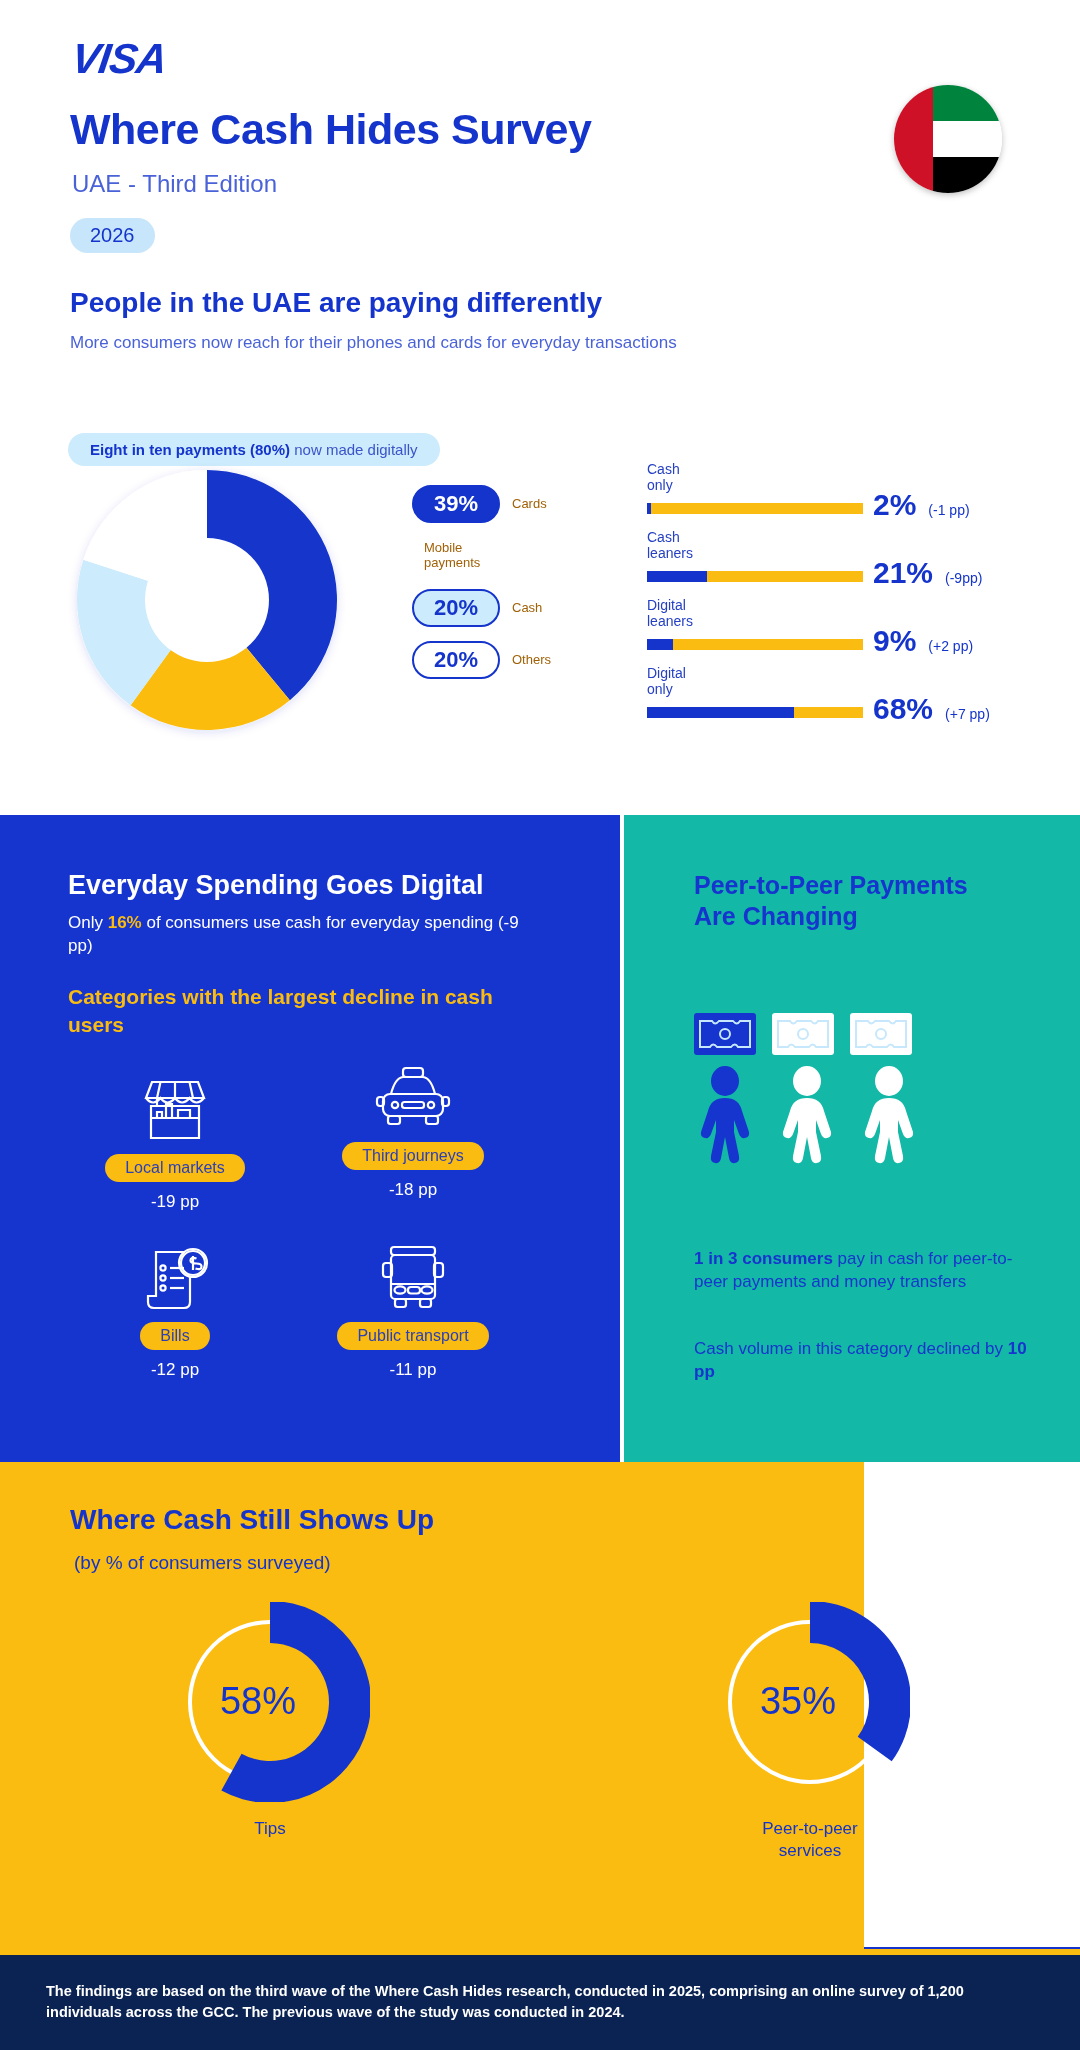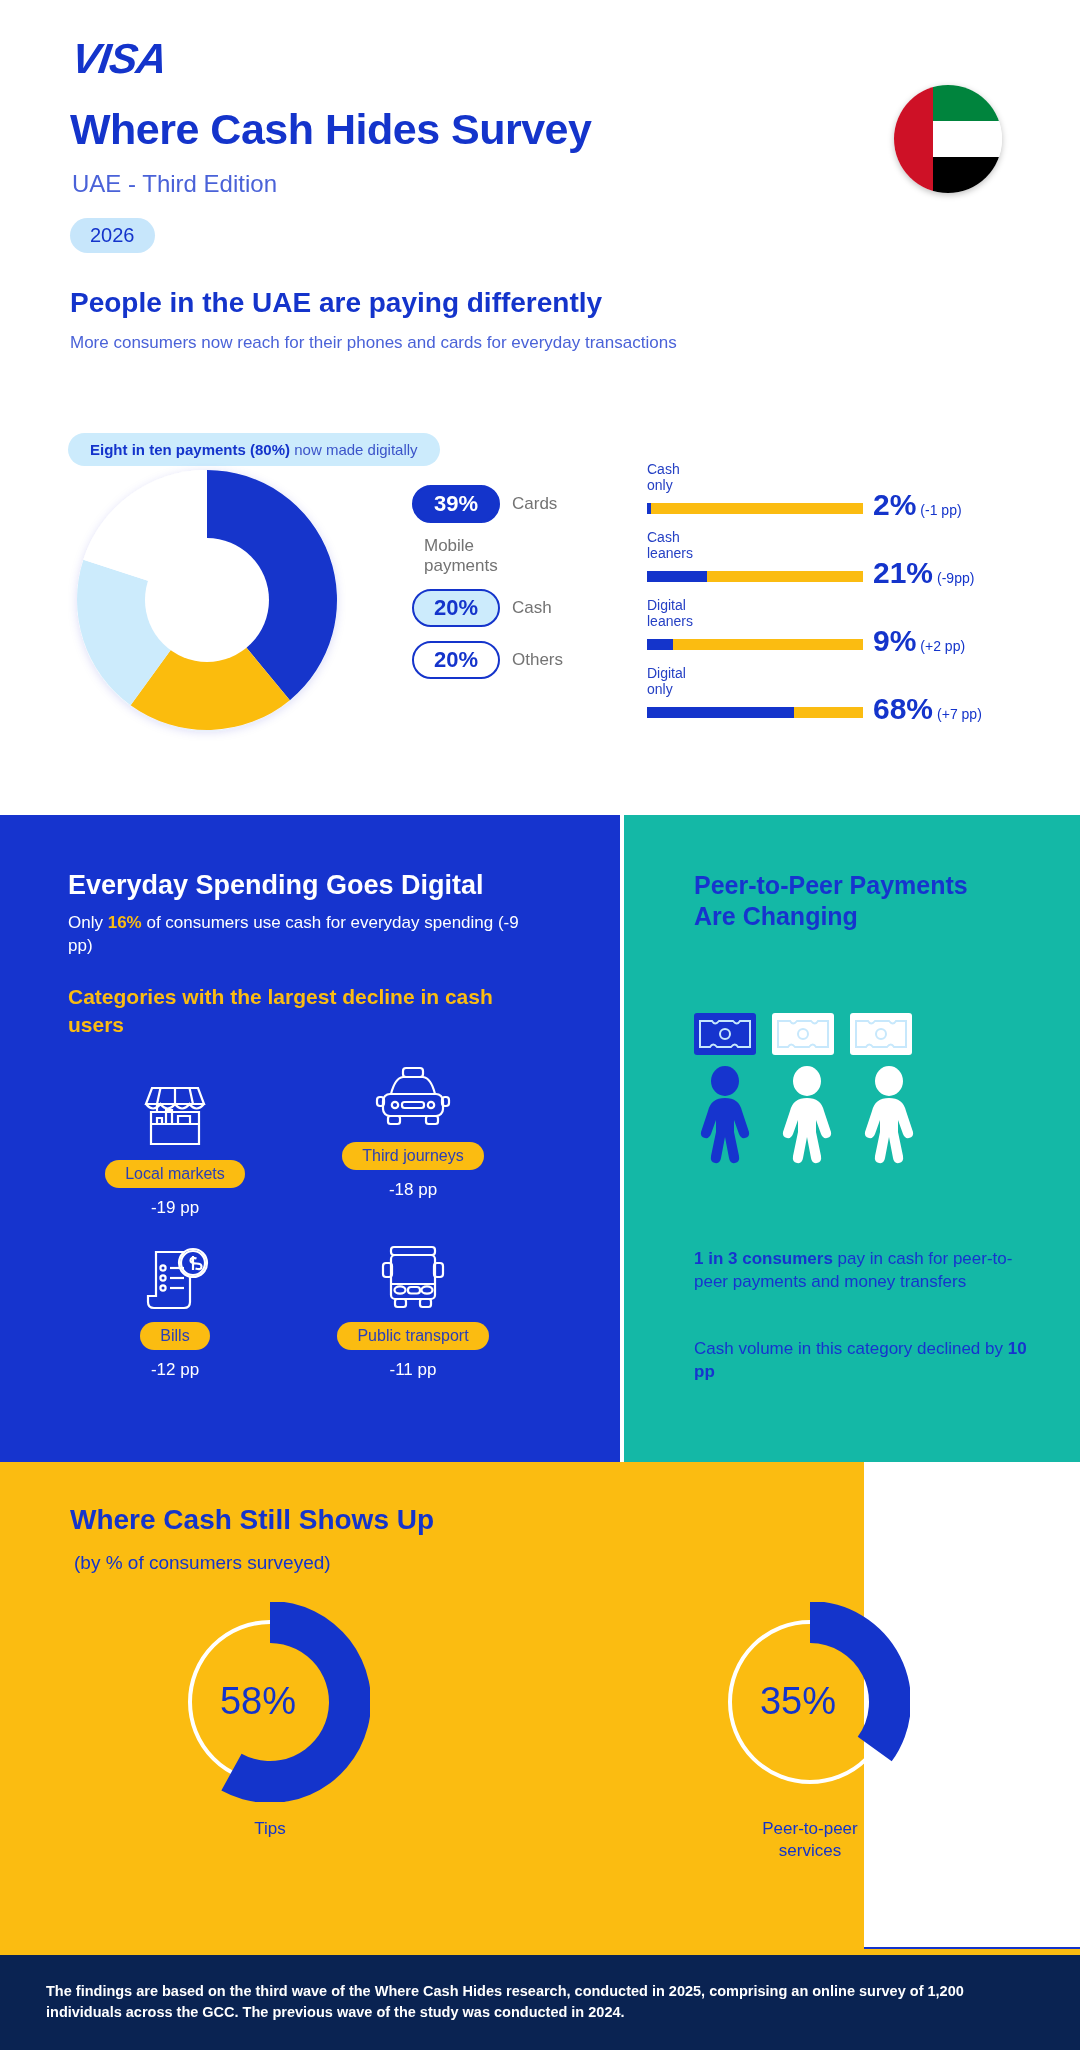--- a/index.html
+++ b/index.html
@@ -71,33 +71,33 @@
   .lg-pill {
     width:88px; height:38px; border-radius:19px;
     display:flex; align-items:center; justify-content:center;
     font-size:22px; font-weight:bold; border:2px solid #1434CB;
     flex:0 0 auto;
   }
   .lg-pill.blue { background:#1434CB; color:#ffffff; border-color:#1434CB; }
   .lg-pill.yellow { background:#FBBC11; color:#1434CB; }
   .lg-pill.lblue { background:#CCEBFC; color:#1434CB; }
   .lg-pill.white { background:#ffffff; color:#1434CB; }
-  .lg-label { margin-left:12px; font-size:17px; color:#737373; line-height:1.15; }
+  .lg-label { margin-left:12px; font-size:13px; color:#a16207; line-height:1.15; }
 
   
   .bars { position:absolute; left:647px; top:462px; width:380px; }
   .bar-row { position:relative; height:68px; }
   .bar-name { font-size:14px; color:#2540C4; line-height:1.12; }
   .bar-track { position:absolute; left:0; top:41px; width:216px; height:11px; background:#FBBC11; }
   .bar-fill { position:absolute; left:0; top:0; height:11px; background:#1434CB; }
   .bar-val {
     position:absolute; left:226px; top:26px;
     font-size:30px; font-weight:bold; color:#1434CB; white-space:nowrap;
   }
-  .bar-delta { font-size:14px; font-weight:normal; margin-left:4px; }
+  .bar-delta { font-size:14px; font-weight:normal; margin-left:12px; }
 
   
   .mid { position:absolute; left:0; top:815px; width:1080px; height:647px; }
   .mid-left { position:absolute; left:0; top:0; width:620px; height:647px; background:#1634CE; }
   .mid-right { position:absolute; left:624px; top:0; width:456px; height:647px; background:#14b8a6; }
 
   .ml-title { position:absolute; left:68px; top:55px; font-size:27px; font-weight:bold; color:#ffffff; }
   .ml-sub { position:absolute; left:68px; top:97px; width:480px; font-size:17px; color:#ffffff; line-height:1.35; }
   .ml-sub b { color:#FBBC11; font-weight:bold; }
   .ml-cat { position:absolute; left:68px; top:168px; width:460px; font-size:21px; font-weight:bold; color:#FBBC11; line-height:1.32; }
@@ -245,21 +245,21 @@
 
     <div class="mid-left">
       <div class="ml-title">Everyday Spending Goes Digital</div>
       <div class="ml-sub">
         <span>Only </span><b>16%</b><span> of consumers use cash for everyday spending (-9 pp)</span>
       </div>
       <div class="ml-cat">Categories with the largest decline in cash users</div>
 
       <div class="cat-grid">
 
-        <div class="cat-cell" style="left:0;top:18px;">
+        <div class="cat-cell" style="left:0;top:12px;">
           <div class="cat-icon">
             <svg width="74" height="68" viewBox="0 0 74 68" fill="none" stroke="#ffffff" stroke-width="2.2">
               <path d="M8 22 L14 6 H60 L66 22 Z"></path>
               <path d="M8 22 q7 9 14.5 0 q7 9 14.5 0 q7 9 14.5 0 q7 9 14.5 0"></path>
               <path d="M22.5 6 L19 22 M37 6 L37 22 M51.5 6 L55 22"></path>
               <path d="M13 30 H61 V62 H13 Z"></path>
               <path d="M13 42 H61"></path>
               <path d="M19 30 V22 M19 36 h5 v6 h-5 z M28 28 h6 v14 h-6 z M40 34 h12 v8 H40 z"></path>
             </svg>
           </div>

